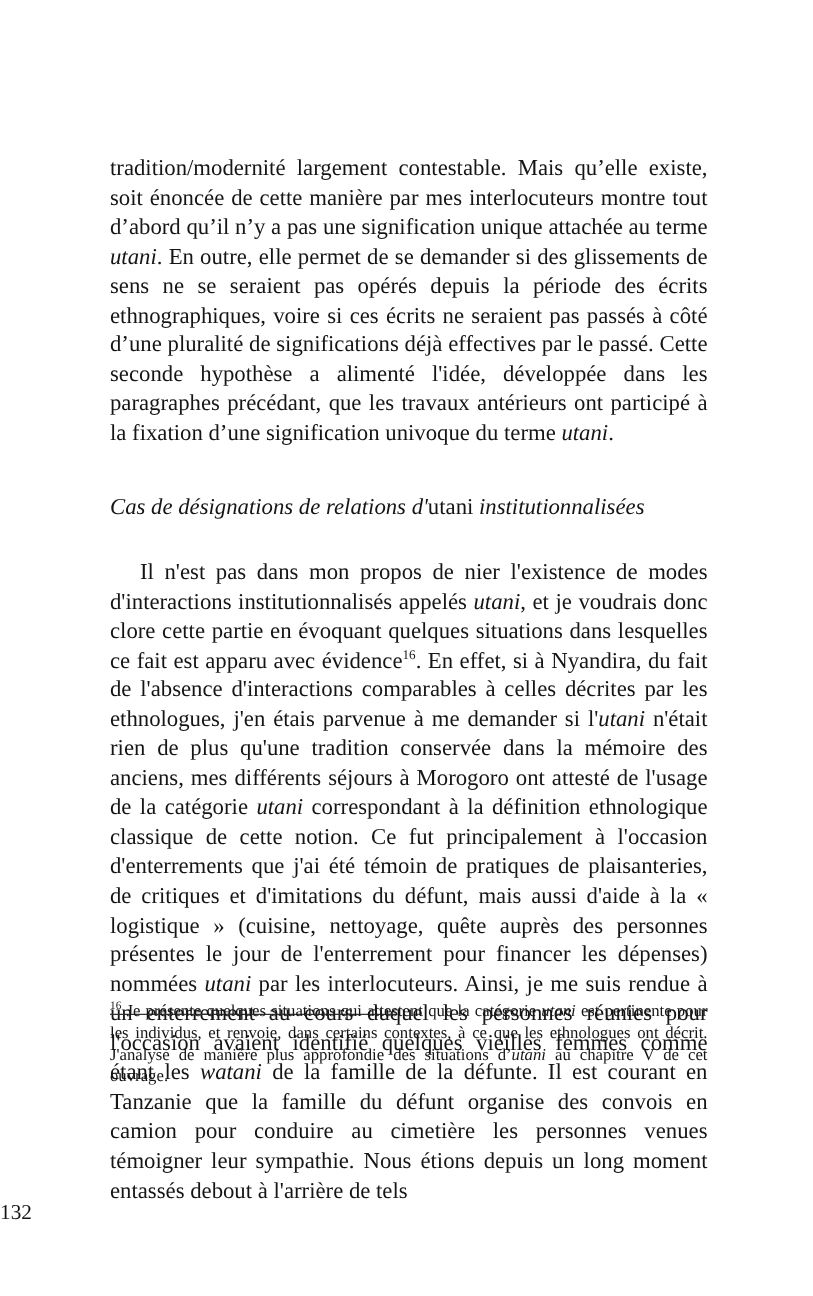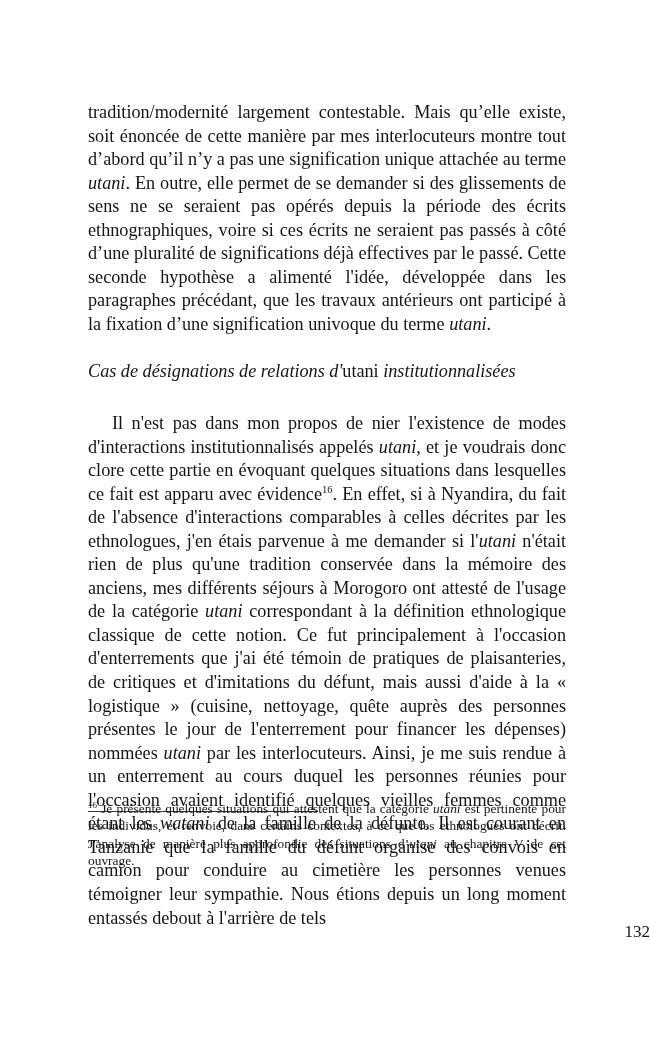--- a/index.html
+++ b/index.html
@@ -11,37 +11,37 @@
       width: 650px;
       height: 1037px;
       position: relative;
       overflow: hidden;
       font-family: "Liberation Serif", "DejaVu Serif", serif;
       color: #151515;
     }
     .page {
       position: absolute;
       left: 88px;
-      top: 101px;
+      top: 123px;
       width: 478px;
     }
     .body-text {
       font-size: 18.2px;
       line-height: 23.55px;
       text-align: justify;
       margin: 0;
     }
     .indent {
       text-indent: 24px;
       margin-top: 28px;
     }
     .section-heading {
       font-size: 18.2px;
       line-height: 23.55px;
-      margin: 24px 0 23px 0;
+      margin: 36px 0 23px 0;
       font-style: italic;
     }
     .section-heading .roman {
       font-style: normal;
     }
     em {
       font-style: italic;
     }
     sup {
       font-size: 10.5px;
@@ -66,22 +66,22 @@
       text-align: justify;
       margin: 0;
     }
     .footnote sup {
       font-size: 9px;
     }
     .page-number {
       position: absolute;
       left: 0;
       width: 650px;
-      top: 922px;
-      text-align: right;
+      top: 960px;
+      text-align: left;
       font-size: 17px;
     }
   </style>
 </head>
 <body>
 
 <div class="page">
   <p class="body-text"><span>tradition/modernité largement contestable. Mais qu’elle existe, soit énoncée de cette manière par mes interlocuteurs montre tout d’abord qu’il n’y a pas une signification unique attachée au terme </span><em>utani</em><span>. En outre, elle permet de se demander si des glissements de sens ne se seraient pas opérés depuis la période des écrits ethnographiques, voire si ces écrits ne seraient pas passés à côté d’une pluralité de significations déjà effectives par le passé. Cette seconde hypothèse a alimenté l'idée, développée dans les paragraphes précédant, que les travaux antérieurs ont participé à la fixation d’une signification univoque du terme </span><em>utani</em><span>.</span></p>
 
   <p class="section-heading"><span>Cas de désignations de relations d'</span><span class="roman">utani</span><span> institutionnalisées</span></p>

